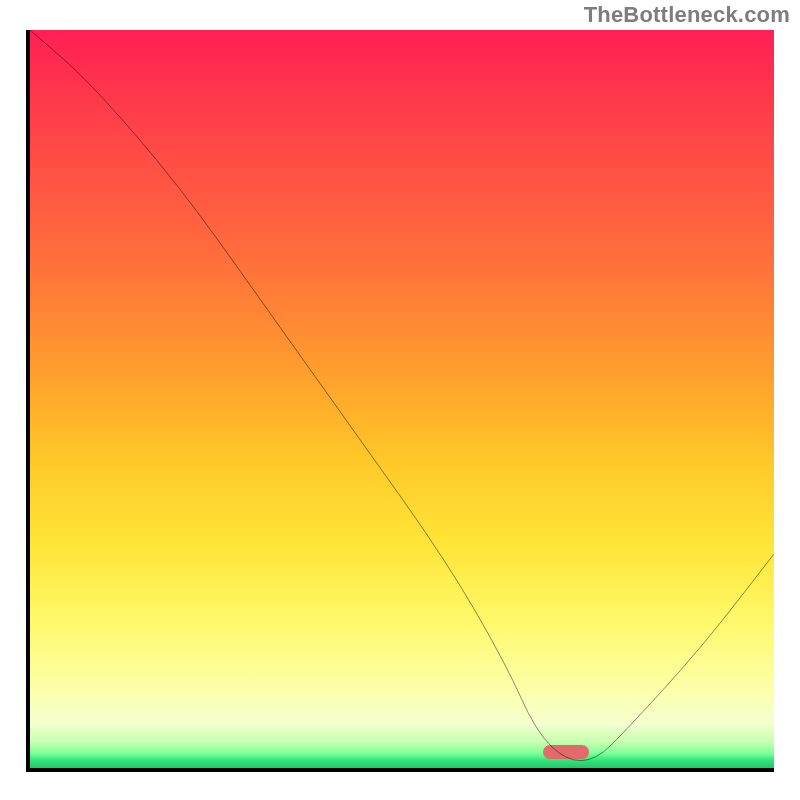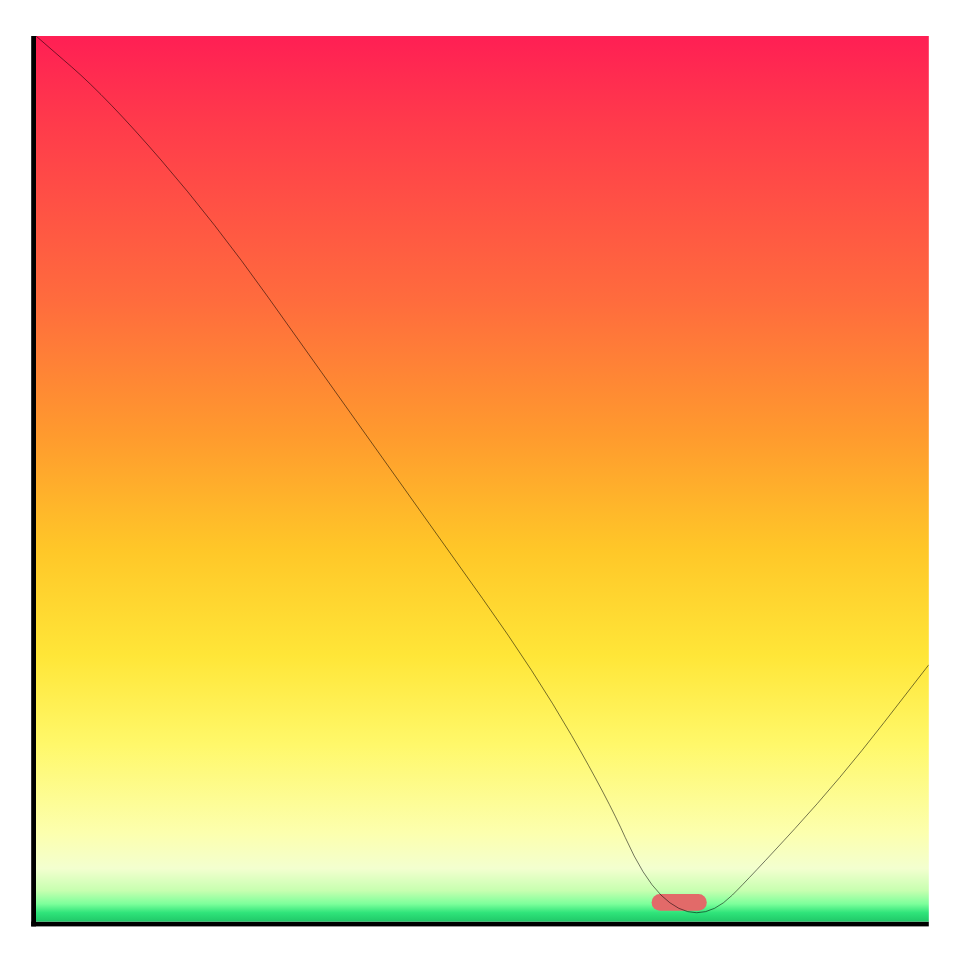--- a/index.html
+++ b/index.html
@@ -71,20 +71,21 @@
     height: 14px;
     background: #e26a69;
     border-radius: 7px;
   }
 </style>
 </head>
 <body>
 
 <div class="chart-wrapper">
 
+  <div class="watermark">TheBottleneck.com</div>
 
   <div class="plot-area">
 
     <div class="gradient-bg"></div>
 
     <div class="optimum-marker" style="left: 69%; bottom: 1.2%;"></div>
 
     <svg class="curve" viewBox="0 0 100 100" preserveAspectRatio="none">
       <path id="curve-path" d="M 0 0 Q 0 0 4 3.5 Q 8 7 14 14 Q 20 21 26 29.5 Q 32 38 38 46.5 Q 44 55 50 63.5 Q 56 72 60 79 Q 64 86 66 90.5 Q 68 95 70 97 Q 72 99 74 99 Q 76 99 78 97 Q 80 95 85 89.5 Q 90 84 95 77.5 T 100 71" fill="none" stroke="#000000" stroke-width="0.45" vector-effect="non-scaling-stroke"></path>
     </svg>

